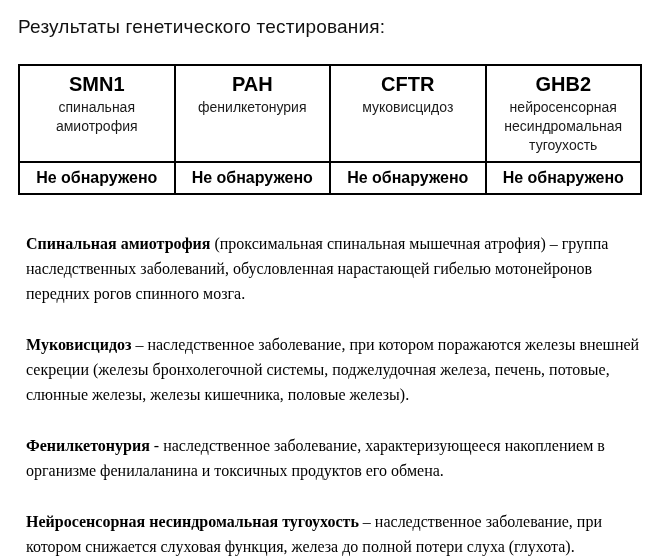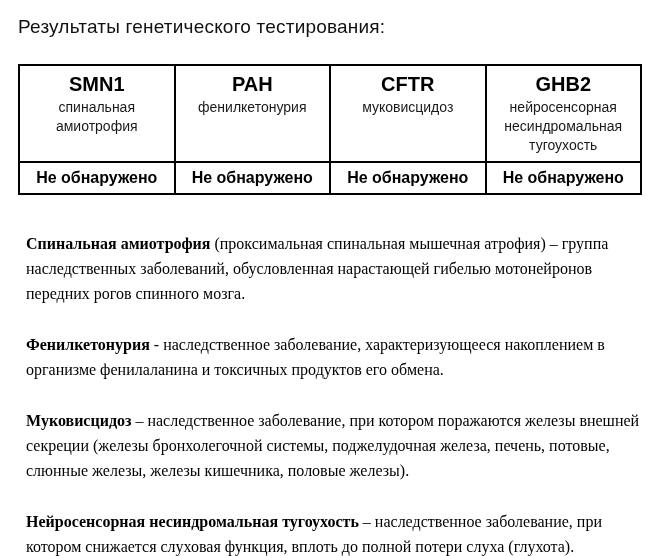--- a/index.html
+++ b/index.html
@@ -103,20 +103,20 @@
       <td class="result-cell">Не обнаружено</td>
       <td class="result-cell">Не обнаружено</td>
       <td class="result-cell">Не обнаружено</td>
     </tr>
   </tbody>
     </table>
 
   <div class="descriptions">
     <p class="desc-paragraph"><span class="term">Спинальная амиотрофия</span><span> (проксимальная спинальная мышечная атрофия) – группа наследственных заболеваний, обусловленная нарастающей гибелью мотонейронов передних рогов спинного мозга.</span></p>
 
+    <p class="desc-paragraph"><span class="term">Муковисцидоз</span><span> – наследственное заболевание, при котором поражаются железы внешней секреции (железы бронхолегочной системы, поджелудочная железа, печень, потовые, слюнные железы, железы кишечника, половые железы).</span></p>
+
     <p class="desc-paragraph"><span class="term">Фенилкетонурия</span><span> - наследственное заболевание, характеризующееся накоплением в организме фенилаланина и токсичных продуктов его обмена.</span></p>
 
-    <p class="desc-paragraph"><span class="term">Муковисцидоз</span><span> – наследственное заболевание, при котором поражаются железы внешней секреции (железы бронхолегочной системы, поджелудочная железа, печень, потовые, слюнные железы, железы кишечника, половые железы).</span></p>
-
-    <p class="desc-paragraph"><span class="term">Нейросенсорная несиндромальная тугоухость</span><span> – наследственное заболевание, при котором снижается слуховая функция, вплоть до полной потери слуха (глухота).</span></p>
+    <p class="desc-paragraph"><span class="term">Нейросенсорная несиндромальная тугоухость</span><span> – наследственное заболевание, при котором снижается слуховая функция, железа до полной потери слуха (глухота).</span></p>
   </div>
 
 </div>
 
 </body></html>

